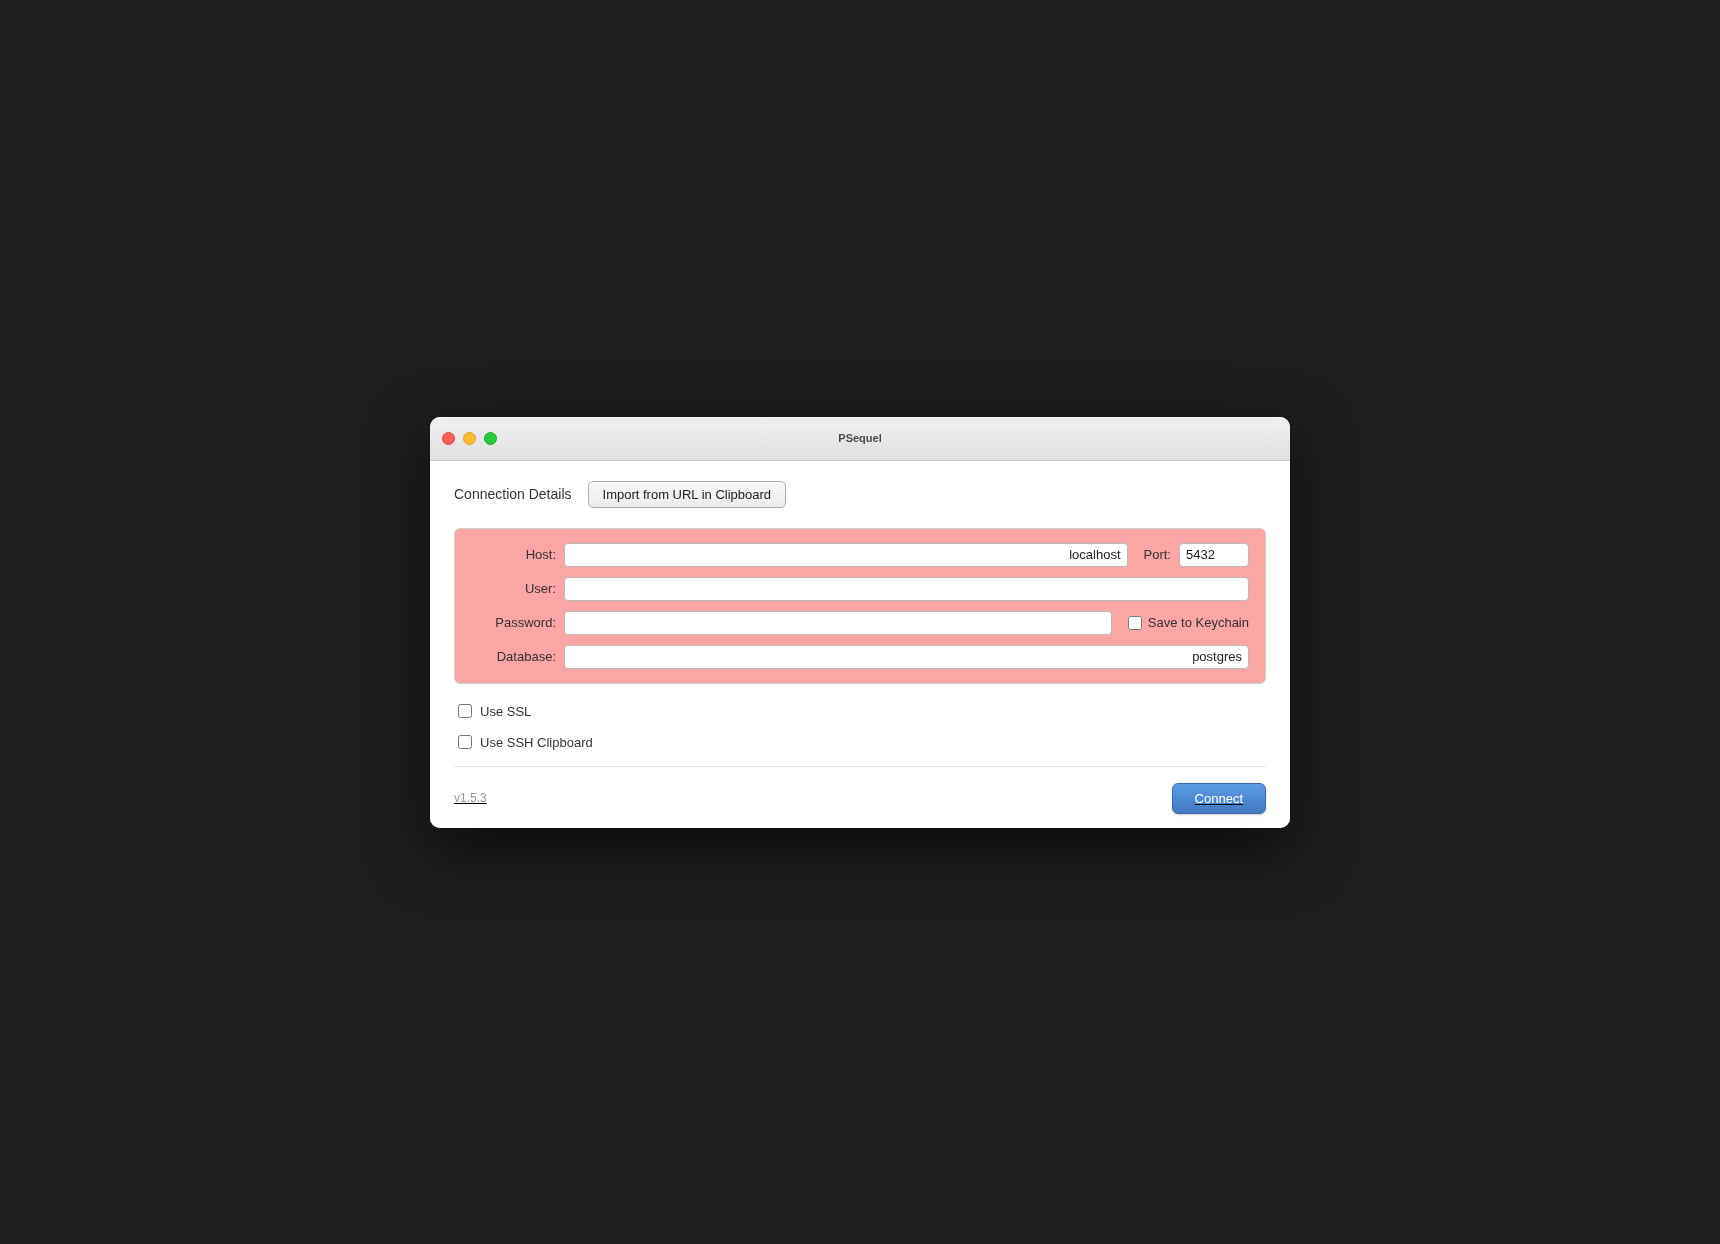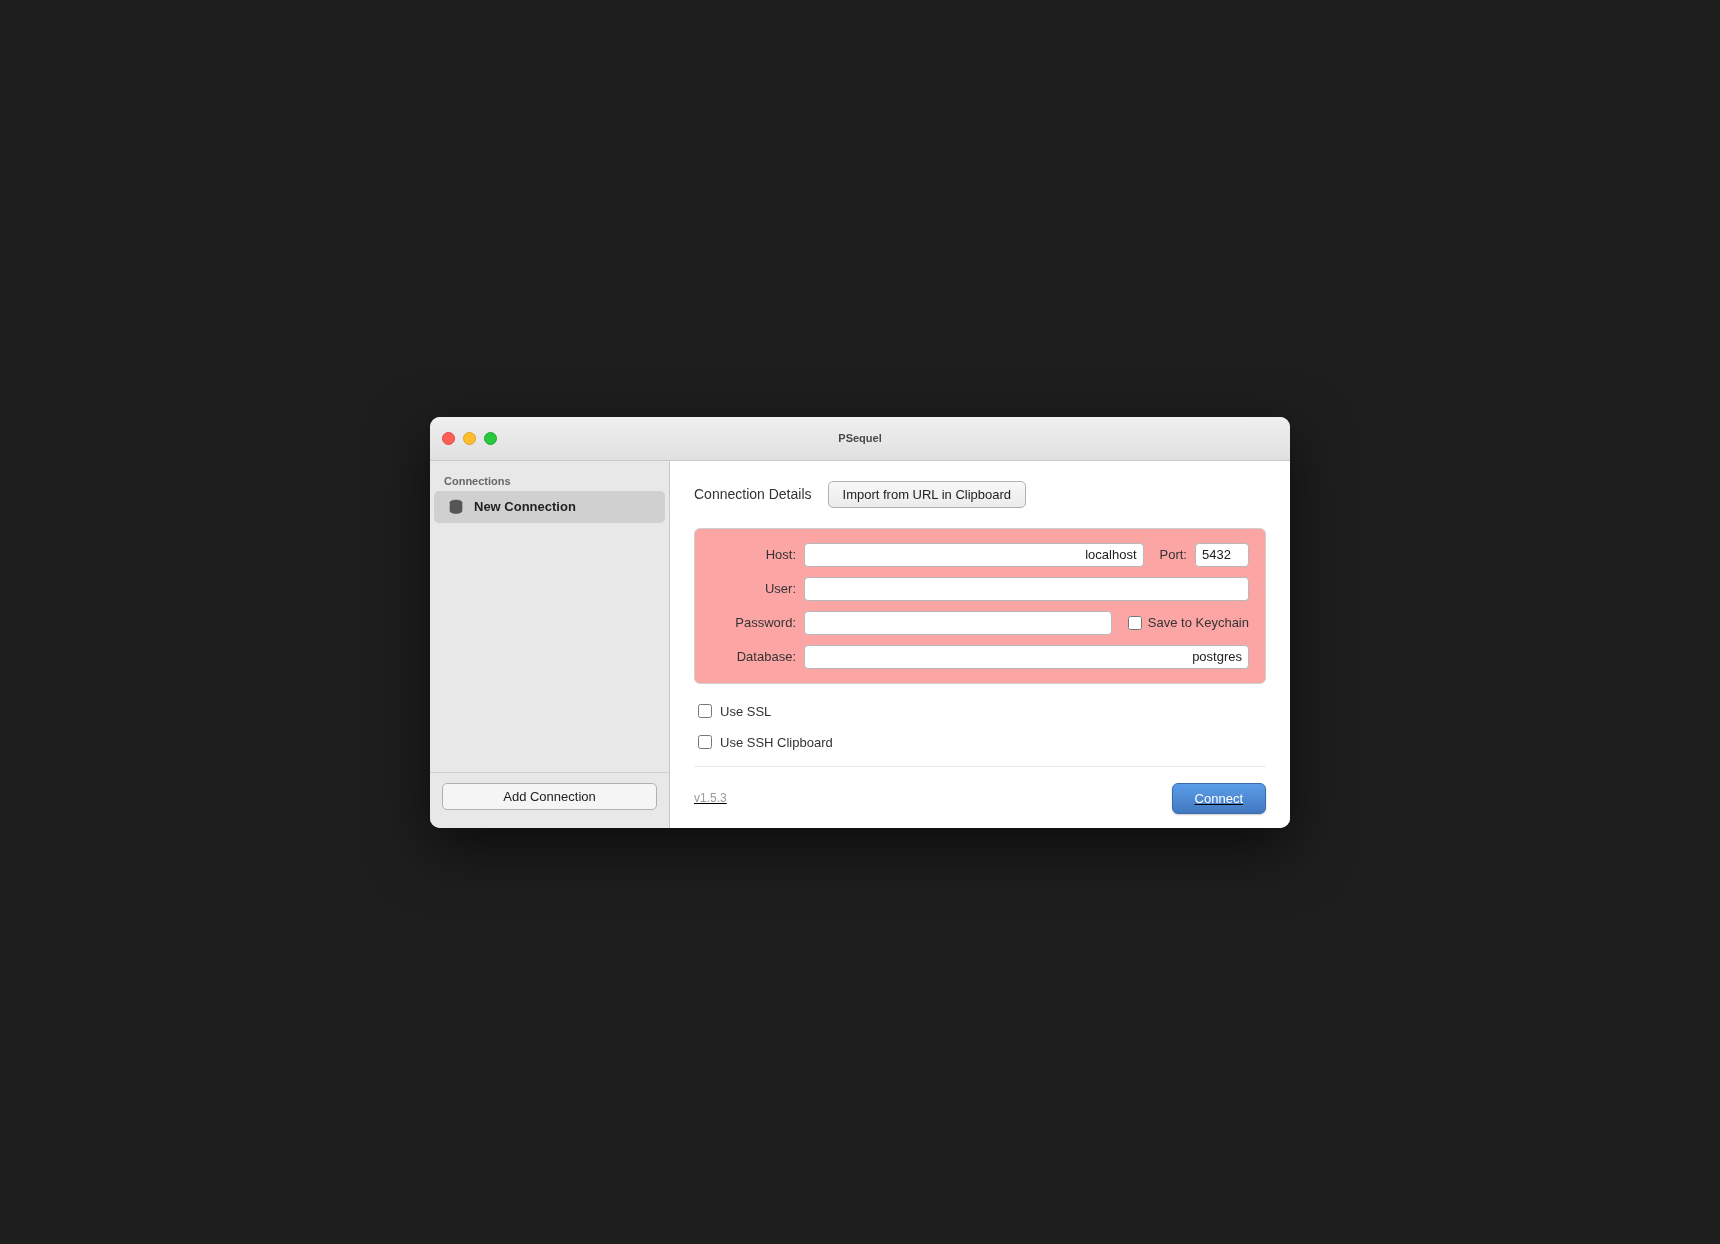--- a/index.html
+++ b/index.html
@@ -217,21 +217,21 @@
       flex-shrink: 0;
     }
 
     .port-label {
       font-size: 13px;
       color: #333;
       margin-right: 8px;
     }
 
     .port-input {
-      width: 54px;
+      width: 70px;
       height: 24px;
       border: 1px solid #b8b8b8;
       border-radius: 4px;
       background: #ffffff;
       padding: 2px 6px;
       font-size: 13px;
       color: #222;
       outline: none;
     }
 
@@ -314,37 +314,20 @@
     <div class="traffic-lights">
       <div class="traffic-light close"></div>
       <div class="traffic-light minimize"></div>
       <div class="traffic-light maximize"></div>
     </div>
     <span class="title-bar-title">PSequel</span>
   </div>
 
   <div class="window-body">
 
-    <div class="sidebar">
-      <div class="sidebar-section-label">Connections</div>
-      <div class="sidebar-item">
-        <div class="db-icon">
-          <svg viewBox="0 0 18 18" fill="none" xmlns="http://www.w3.org/2000/svg">
-            <ellipse cx="9" cy="4.5" rx="6" ry="2.5" fill="#555" stroke="#444" stroke-width="0.5"></ellipse>
-            <path d="M3 4.5 C3 4.5 3 8 3 9 C3 10.38 5.69 11.5 9 11.5 C12.31 11.5 15 10.38 15 9 C15 8 15 4.5 15 4.5" fill="#555" stroke="#444" stroke-width="0.5"></path>
-            <path d="M3 9 C3 9 3 12 3 13 C3 14.38 5.69 15.5 9 15.5 C12.31 15.5 15 14.38 15 13 C15 12 15 9 15 9" fill="#555" stroke="#444" stroke-width="0.5"></path>
-          </svg>
-        </div>
-        <span class="sidebar-item-label">New Connection</span>
-      </div>
-      <div class="sidebar-spacer"></div>
-      <div class="sidebar-footer">
-        <button class="add-connection-btn">Add Connection</button>
-      </div>
-    </div>
 
     <div class="main-panel">
 
       <div class="panel-header">
         <span class="connection-details-label">Connection Details</span>
         <button class="import-url-btn">Import from URL in Clipboard</button>
       </div>
 
       <div class="form-section">
 

